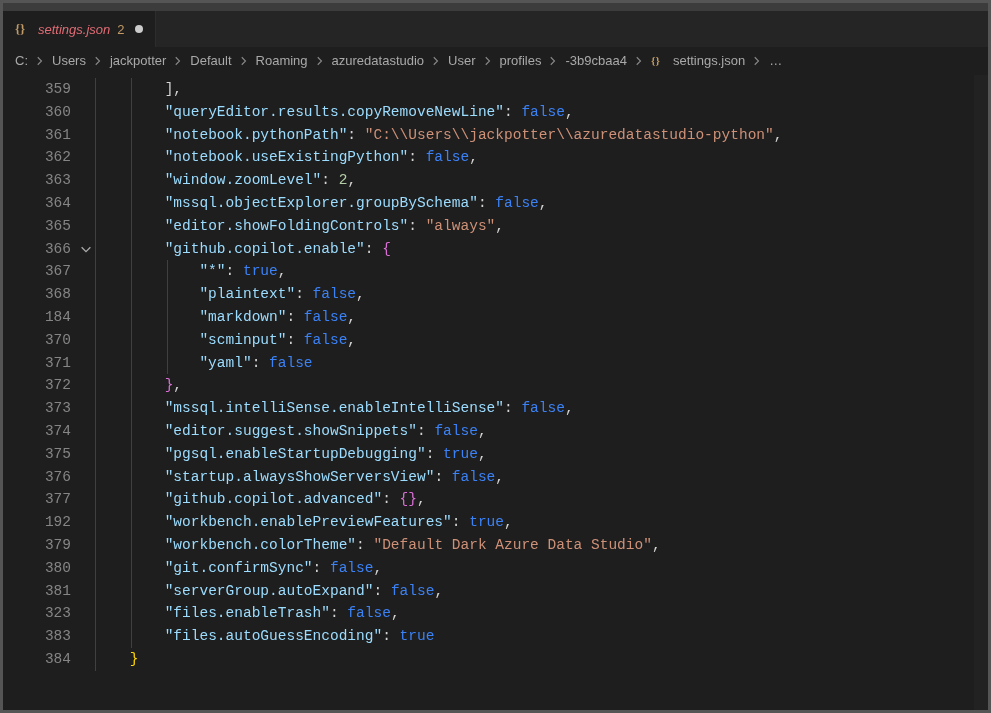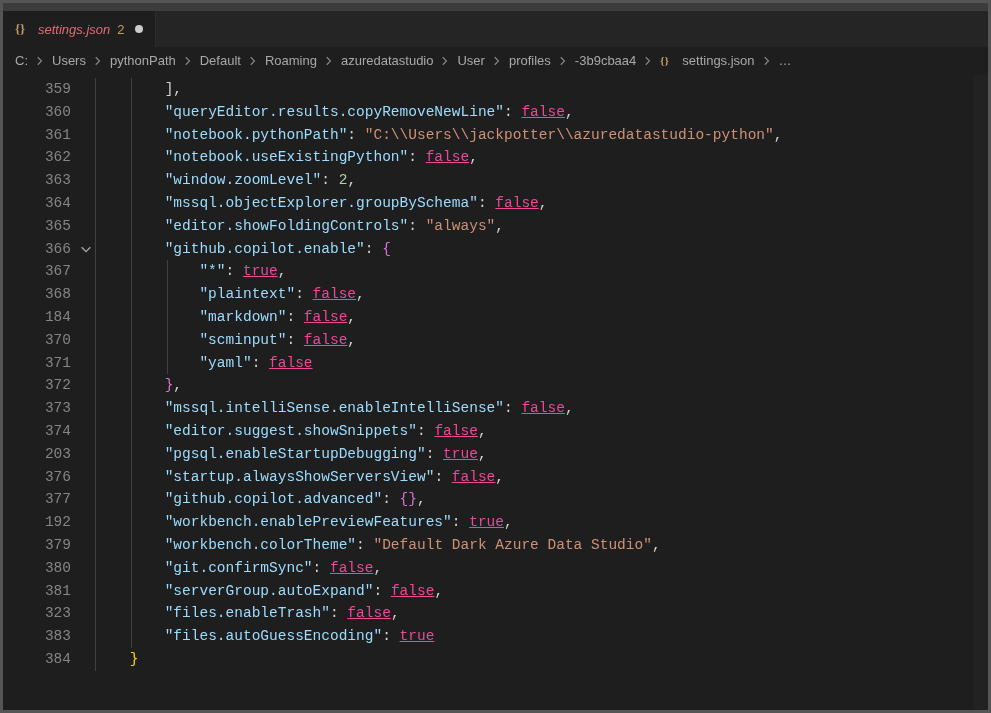--- a/index.html
+++ b/index.html
@@ -165,22 +165,21 @@
     
     .tok-key {
       color: #9cdcfe;
     }
     
     .tok-string {
       color: #ce9178;
     }
     
     .tok-bool {
-      color: #ec4899;
-      text-decoration: underline;
+      color: #3b82f6;
     }
     
     .tok-num {
       color: #b5cea8;
     }
     
     .tok-punct {
       color: #d4d4d4;
     }
     
@@ -226,21 +225,21 @@
         <svg width="12" height="12" viewBox="0 0 16 16">
           <path d="M5 3l5 5-5 5" stroke="#888" stroke-width="1.5" fill="none"></path>
         </svg>
       </span>
     <span class="breadcrumb-item">Users</span>
     <span class="breadcrumb-sep">
         <svg width="12" height="12" viewBox="0 0 16 16">
           <path d="M5 3l5 5-5 5" stroke="#888" stroke-width="1.5" fill="none"></path>
         </svg>
       </span>
-    <span class="breadcrumb-item">pythonPath</span>
+    <span class="breadcrumb-item">jackpotter</span>
     <span class="breadcrumb-sep">
         <svg width="12" height="12" viewBox="0 0 16 16">
           <path d="M5 3l5 5-5 5" stroke="#888" stroke-width="1.5" fill="none"></path>
         </svg>
       </span>
     <span class="breadcrumb-item">Default</span>
     <span class="breadcrumb-sep">
         <svg width="12" height="12" viewBox="0 0 16 16">
           <path d="M5 3l5 5-5 5" stroke="#888" stroke-width="1.5" fill="none"></path>
         </svg>
@@ -304,21 +303,21 @@
             </svg>
           </span></div>
         <div class="line-number">367</div>
         <div class="line-number">368</div>
         <div class="line-number">184</div>
         <div class="line-number">370</div>
         <div class="line-number">371</div>
         <div class="line-number">372</div>
         <div class="line-number">373</div>
         <div class="line-number">374</div>
-        <div class="line-number">203</div>
+        <div class="line-number">375</div>
         <div class="line-number">376</div>
         <div class="line-number">377</div>
         <div class="line-number">192</div>
         <div class="line-number">379</div>
         <div class="line-number">380</div>
         <div class="line-number">381</div>
         <div class="line-number">323</div>
         <div class="line-number">383</div>
         <div class="line-number">384</div>
       </div>

